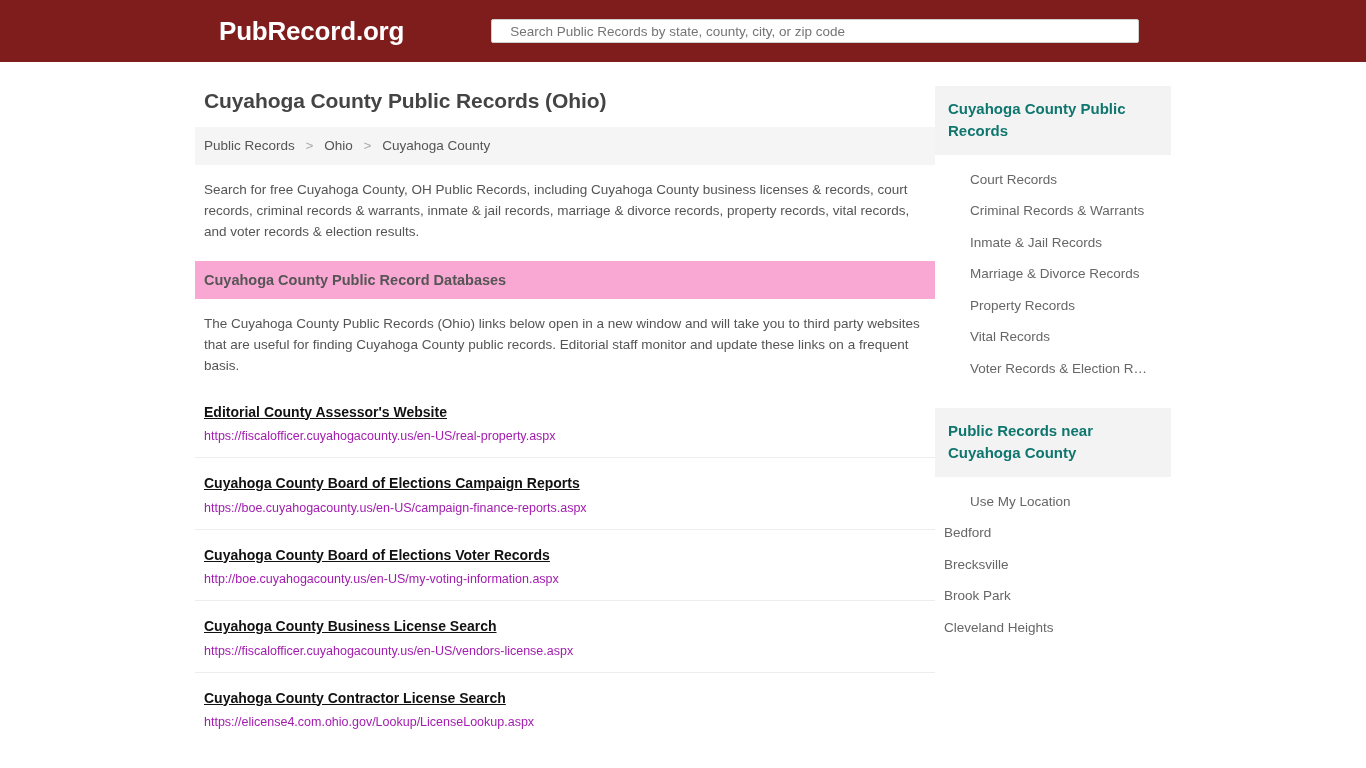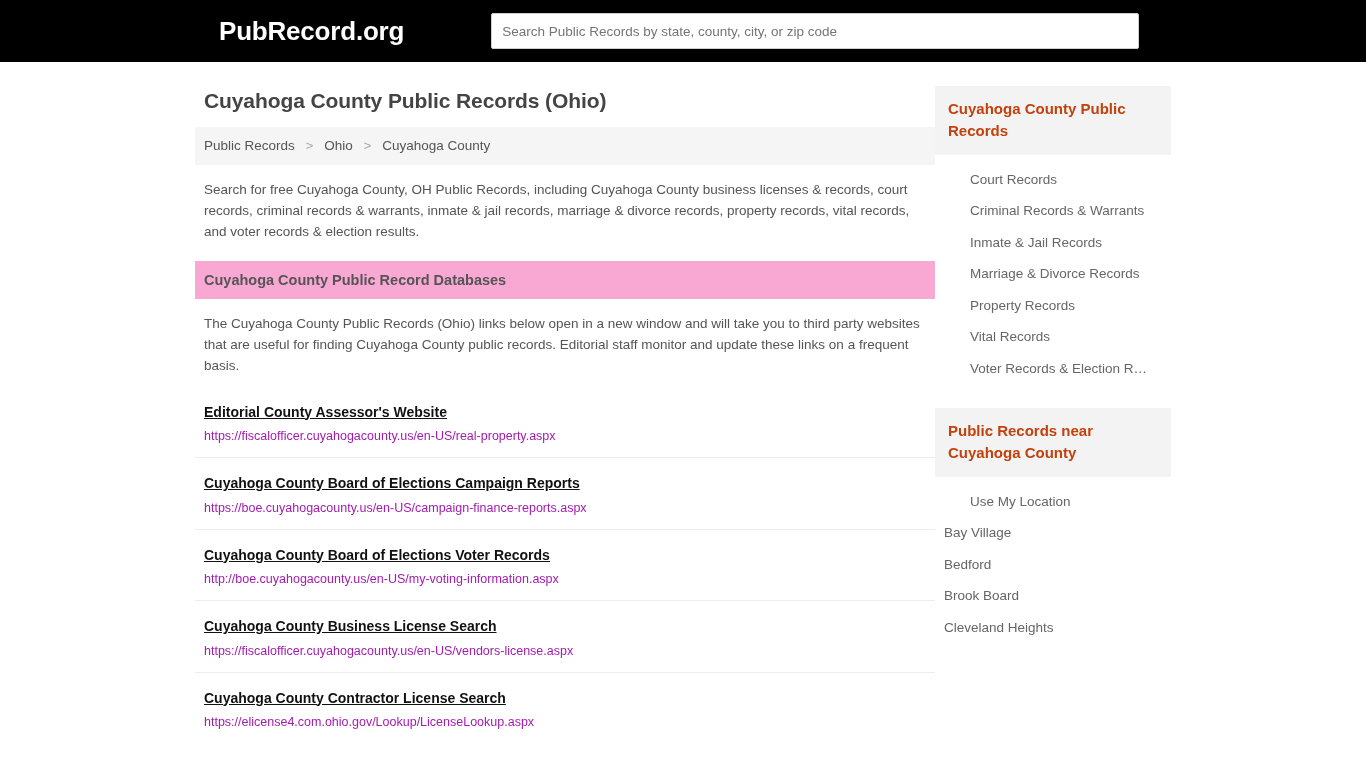--- a/index.html
+++ b/index.html
@@ -11,44 +11,44 @@
     height: 768px;
     overflow: hidden;
     background: #ffffff;
     font-family: "Liberation Sans", sans-serif;
     -webkit-font-smoothing: antialiased;
   }
 
   
   .site-header {
     height: 62px;
-    background: #000000;
+    background: #7f1d1d;
     display: flex;
     align-items: center;
     width: 100%;
   }
   .brand {
     color: #ffffff;
     font-size: 26px;
     font-weight: bold;
     letter-spacing: -0.2px;
     margin-left: 219px;
     white-space: nowrap;
     text-decoration: none;
   }
   .search-wrap {
     margin-left: 87px;
     width: 648px;
   }
   .search-input {
     width: 100%;
-    height: 36px;
+    height: 24px;
     border: 1px solid #cfcfcf;
     border-radius: 2px;
-    padding: 0 10px;
+    padding: 0 18px;
     font-size: 13.5px;
     font-family: "Liberation Sans", sans-serif;
     color: #333;
     background: #fff;
     outline: none;
   }
   .search-input::placeholder { color: #757575; }
 
   
   .page {
@@ -137,21 +137,21 @@
   }
 
   
   .panel { margin-top: 24px; }
   .panel:first-child { margin-top: 24px; }
   .panel-head {
     background: #f3f3f3;
     padding: 12px 13px 13px 13px;
     font-size: 15px;
     font-weight: bold;
-    color: #c2410c;
+    color: #0f766e;
     line-height: 1.45;
   }
   .panel-list { list-style: none; margin: 0; padding: 9px 0 0 0; }
   .panel-list li { line-height: 1; }
   .panel-link {
     display: block;
     padding: 9px 0 9px 35px;
     font-size: 13.5px;
     color: #666666;
     text-decoration: none;
@@ -248,27 +248,27 @@
       </ul>
     </div>
 
     <div class="panel">
       <div class="panel-head">Public Records near Cuyahoga County</div>
       <ul class="panel-list">
         <li>
             <a class="panel-link" href="#">Use My Location</a>
           </li>
         <li>
-            <a class="panel-link flush" href="#">Bay Village</a>
-          </li>
-        <li>
             <a class="panel-link flush" href="#">Bedford</a>
           </li>
         <li>
-            <a class="panel-link flush" href="#">Brook Board</a>
+            <a class="panel-link flush" href="#">Brecksville</a>
+          </li>
+        <li>
+            <a class="panel-link flush" href="#">Brook Park</a>
           </li>
         <li>
             <a class="panel-link flush" href="#">Cleveland Heights</a>
           </li>
       </ul>
     </div>
 
   </div>
 
 </div>

